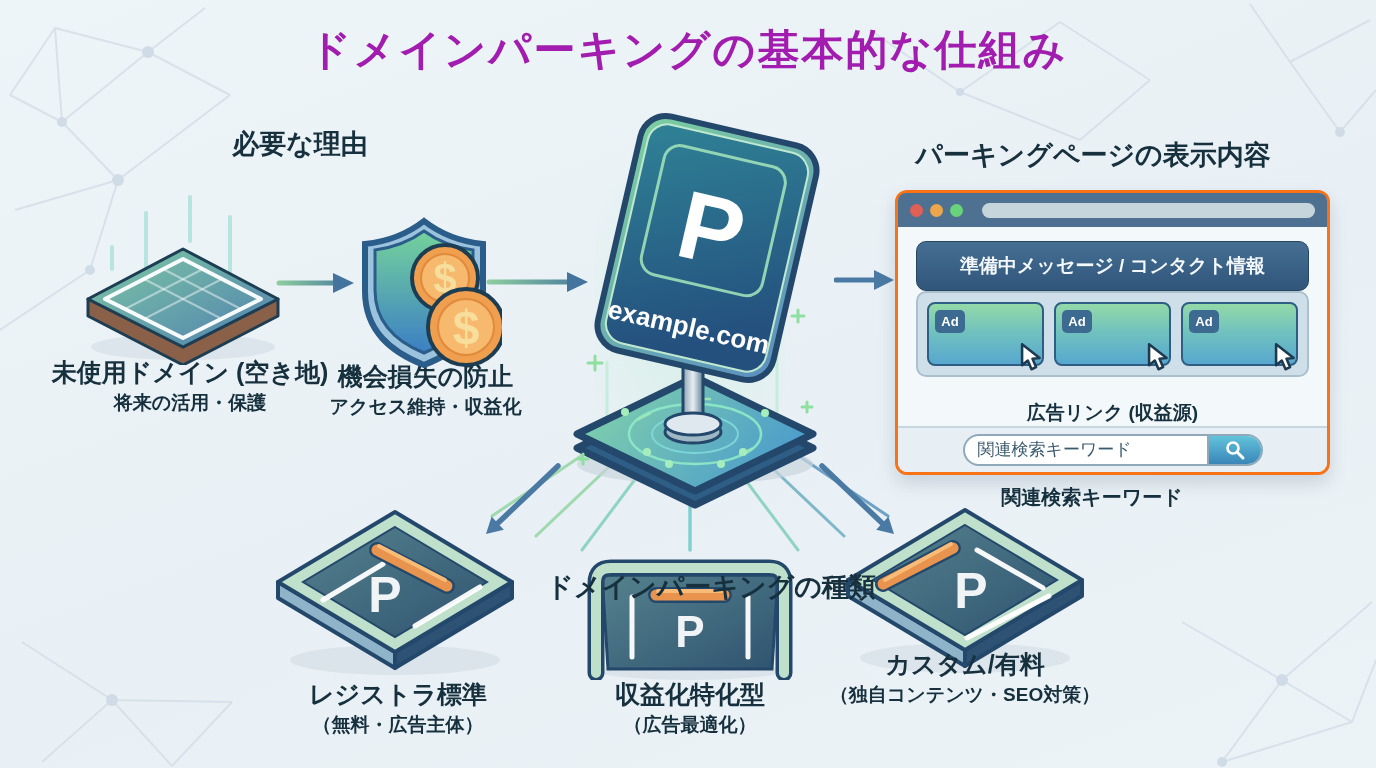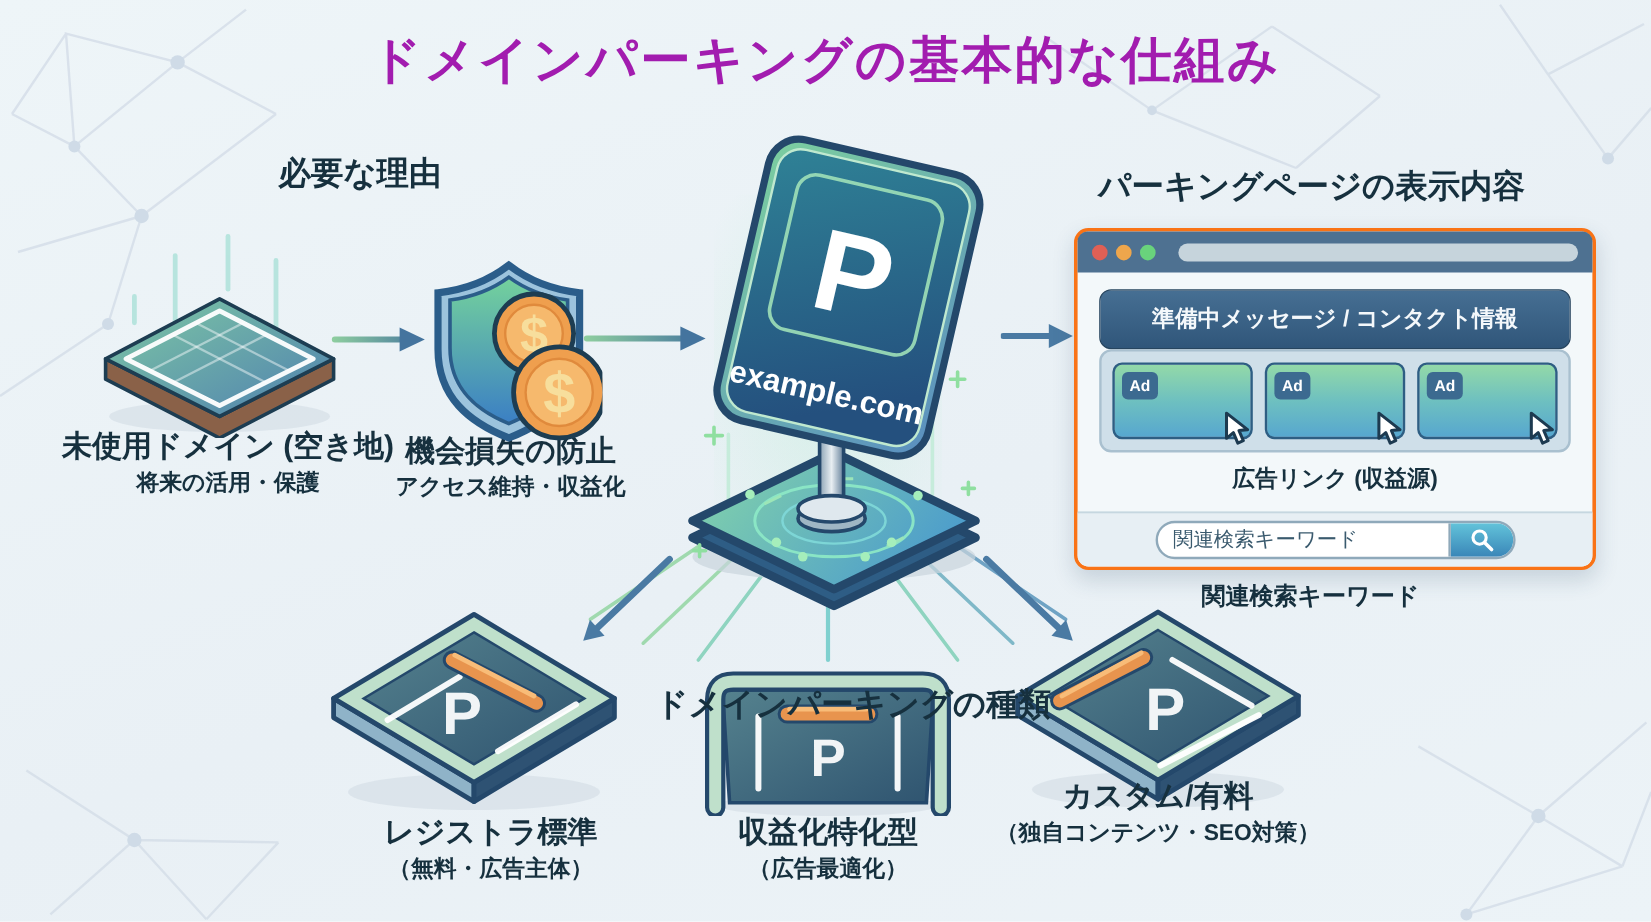--- a/index.html
+++ b/index.html
@@ -53,21 +53,21 @@
   }
   .ad-lines{flex:1;padding-top:2px;}
   .ad-line{height:4px;border-radius:2px;margin-bottom:4px;}
   .ad-line.w1{width:92%;background:rgba(255,255,255,.9);}
   .ad-line.w2{width:92%;background:#c9efd4;}
   .ad-line.w3{width:64%;background:rgba(255,255,255,.8);}
   .ad-bot{margin-top:5px;}
   .ad-line.b1{width:74%;background:rgba(36,72,107,.5);}
   .ad-line.b2{width:58%;background:rgba(36,72,107,.5);}
   .ad-cursor{position:absolute;right:-3px;bottom:-7px;}
-  .ads-caption{margin-top:9px;text-align:center;font-size:19px;font-weight:700;color:#16303e;}
+  .ads-caption{margin-top:23px;text-align:center;font-size:19px;font-weight:700;color:#16303e;}
   .search-row{
     position:absolute;left:0;right:0;bottom:0;height:44px;
     background:#e7eff4;border-top:2px solid #c6d7e0;border-radius:0 0 9px 9px;
     display:flex;align-items:center;justify-content:center;
   }
   .search-pill{
     width:300px;height:32px;background:#fff;border:2px solid #8fa9ba;border-radius:17px;
     display:flex;align-items:stretch;overflow:hidden;box-sizing:border-box;
   }
   .search-input{
@@ -348,21 +348,21 @@
   <path d="M130,27 L222,82 L130,137 L38,82 Z" fill="url(#gLot)" stroke="#24486b" stroke-width="2"></path>
   <g stroke="rgba(255,255,255,0.95)" stroke-width="5" stroke-linecap="round">
     <line x1="58" y1="100" x2="118" y2="64"></line>
       <line x1="150" y1="126" x2="215" y2="87"></line>
   </g>
   <line x1="112" y1="50" x2="182" y2="86" stroke="#24486b" stroke-width="16" stroke-linecap="round"></line>
   <line x1="112" y1="50" x2="182" y2="86" stroke="#e8944e" stroke-width="11" stroke-linecap="round"></line>
   <line x1="114" y1="46" x2="180" y2="80" stroke="#f8bc78" stroke-width="4" stroke-linecap="round"></line>
   <text x="120" y="112" font-size="50" font-weight="800" fill="rgba(255,255,255,0.93)" text-anchor="middle" font-family="Liberation Sans,sans-serif">P</text>
 </svg>
-<div class="cap" style="left:279px;top:680px;width:260px;z-index:2;">
+<div class="cap" style="left:268px;top:680px;width:260px;z-index:2;">
   <span class="lbl">レジストラ標準</span>
   <span class="sub">（無料・広告主体）</span>
 </div>
 
 <svg class="abs" style="left:580px;top:555px;z-index:2;" width="220" height="125" viewBox="0 0 220 125">
   <ellipse cx="110" cy="116" rx="92" ry="9" fill="#d2dce4" opacity="0.6"></ellipse>
   <path d="M22,20 L198,20 L192,114 L28,114 Z" fill="url(#gLot)" stroke="#24486b" stroke-width="3"></path>
   <path d="M16,118 L16,28 Q16,13 31,13 L189,13 Q204,13 204,28 L204,118" fill="none" stroke="#24486b" stroke-width="17" stroke-linecap="round"></path>
   <path d="M16,118 L16,28 Q16,13 31,13 L189,13 Q204,13 204,28 L204,118" fill="none" stroke="#bfe0cb" stroke-width="10" stroke-linecap="round"></path>
   <g stroke="rgba(255,255,255,0.95)" stroke-width="5" stroke-linecap="round">

